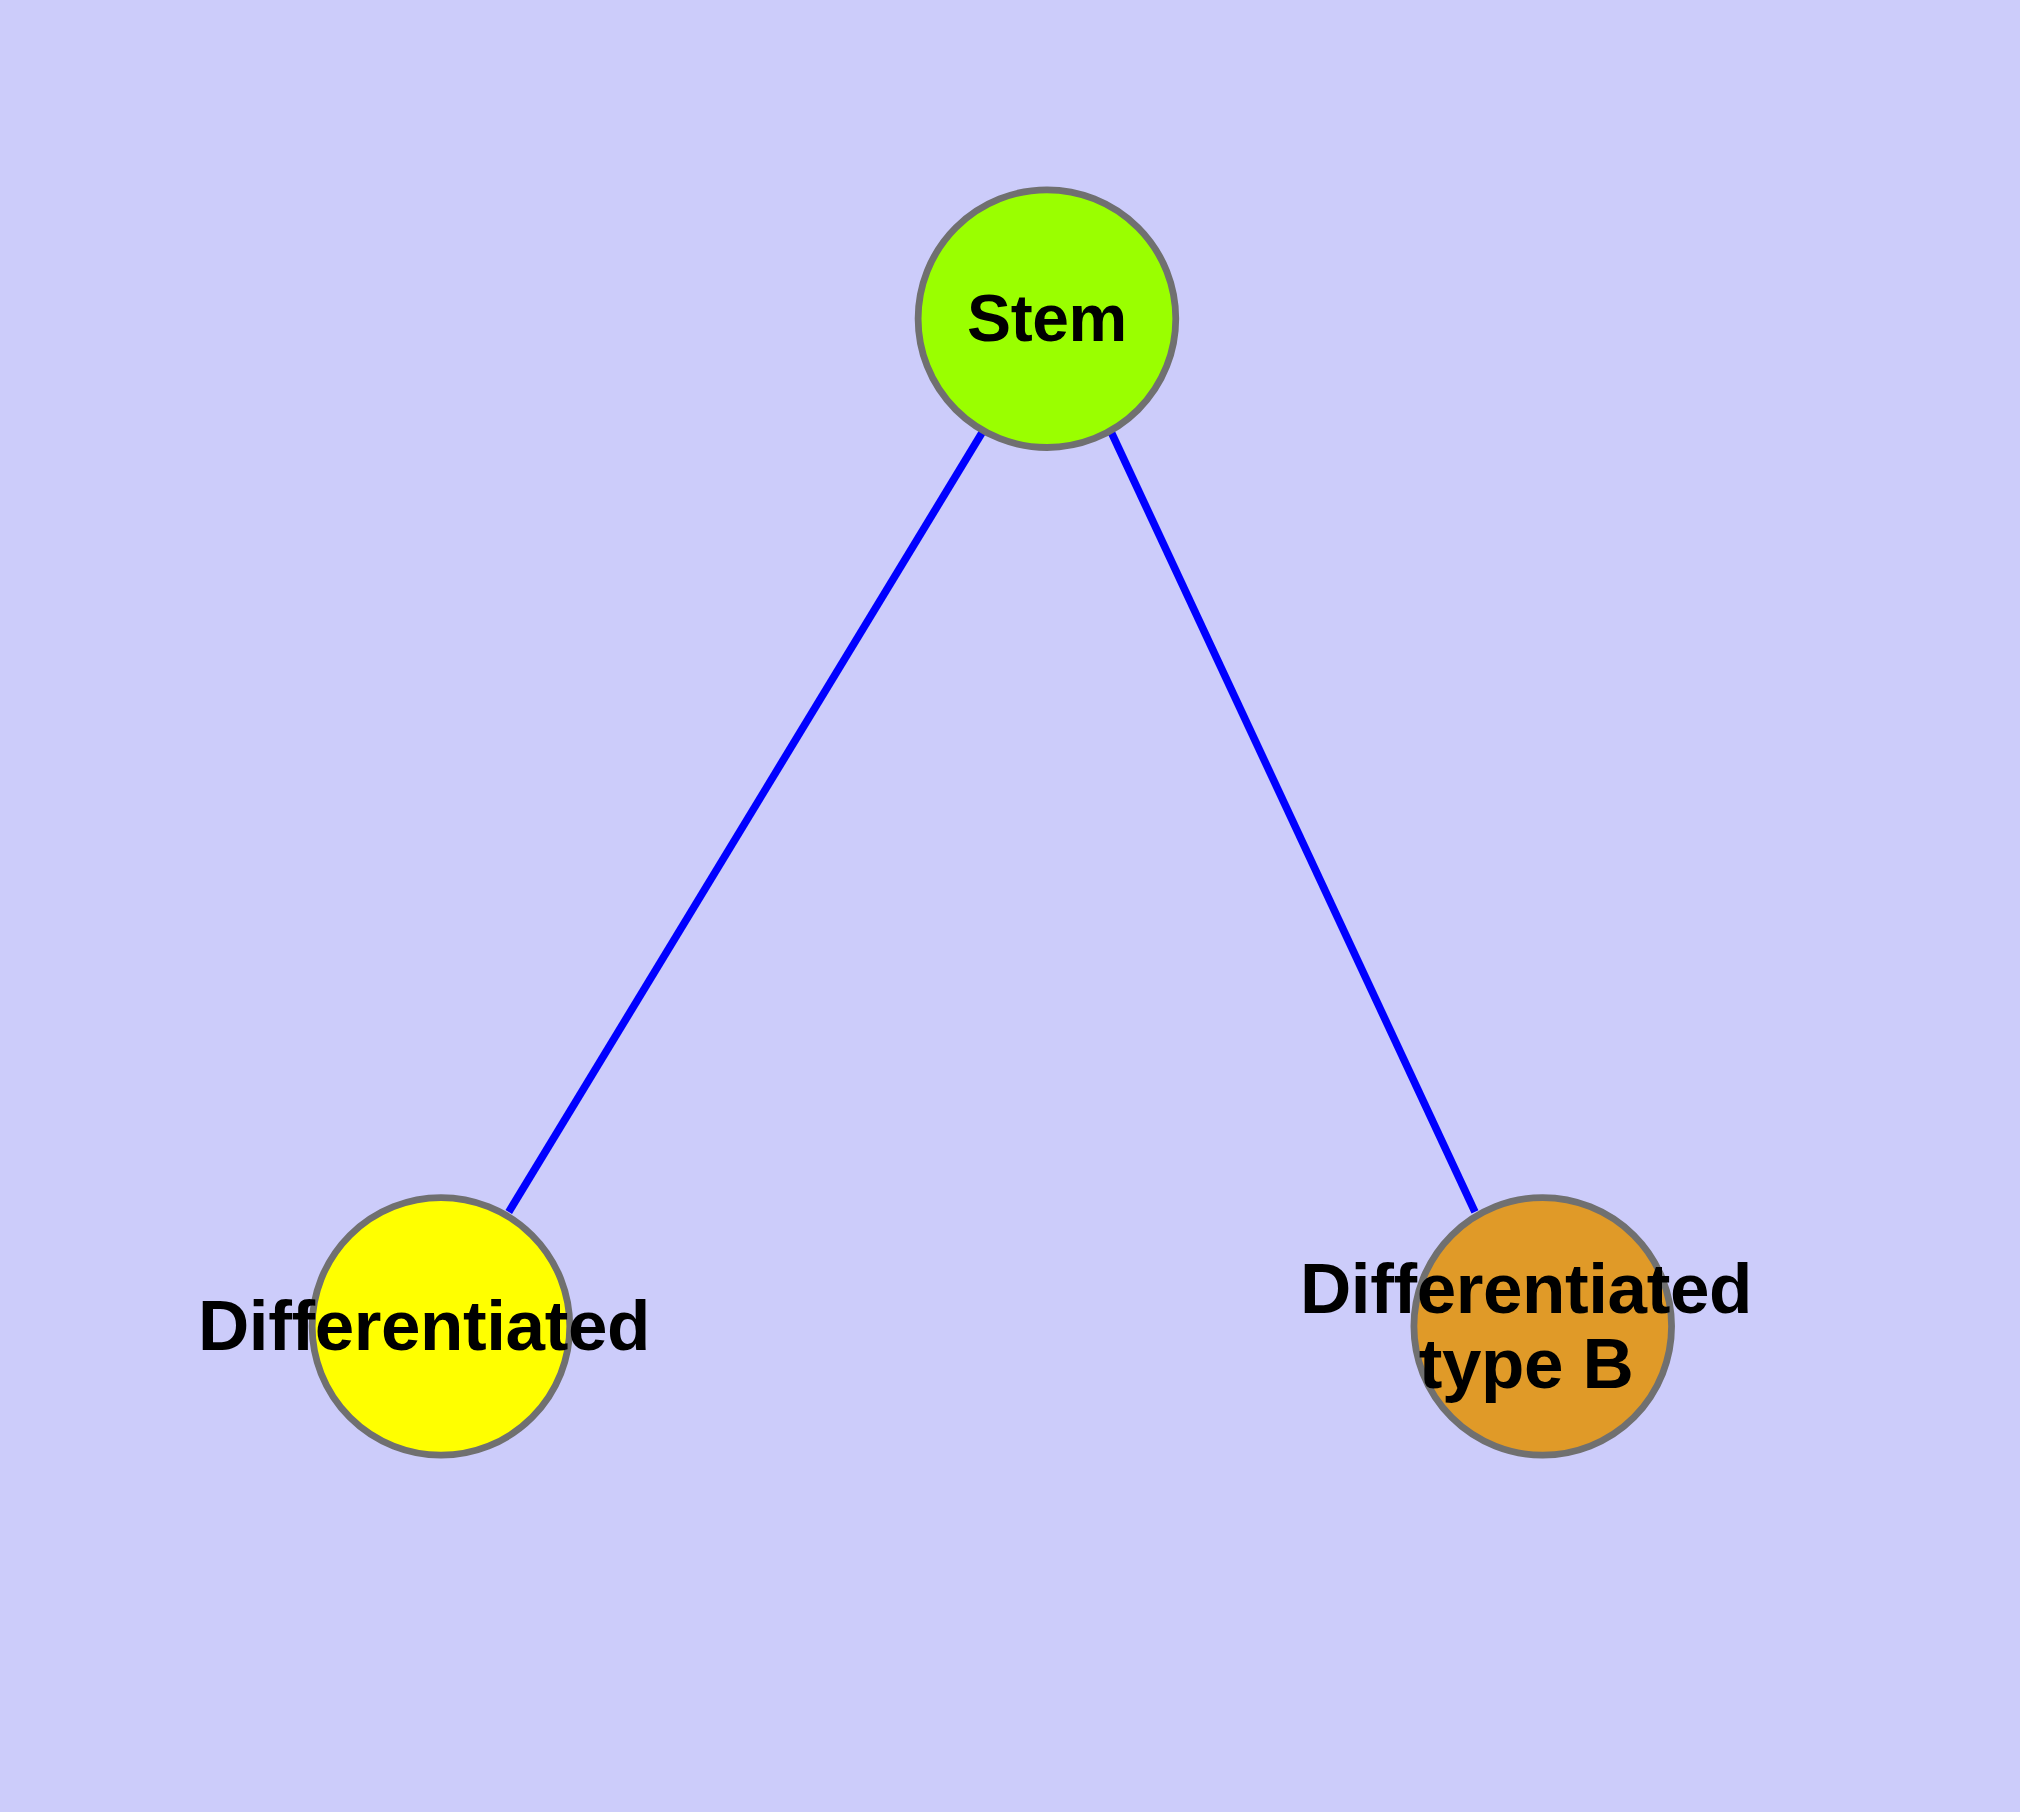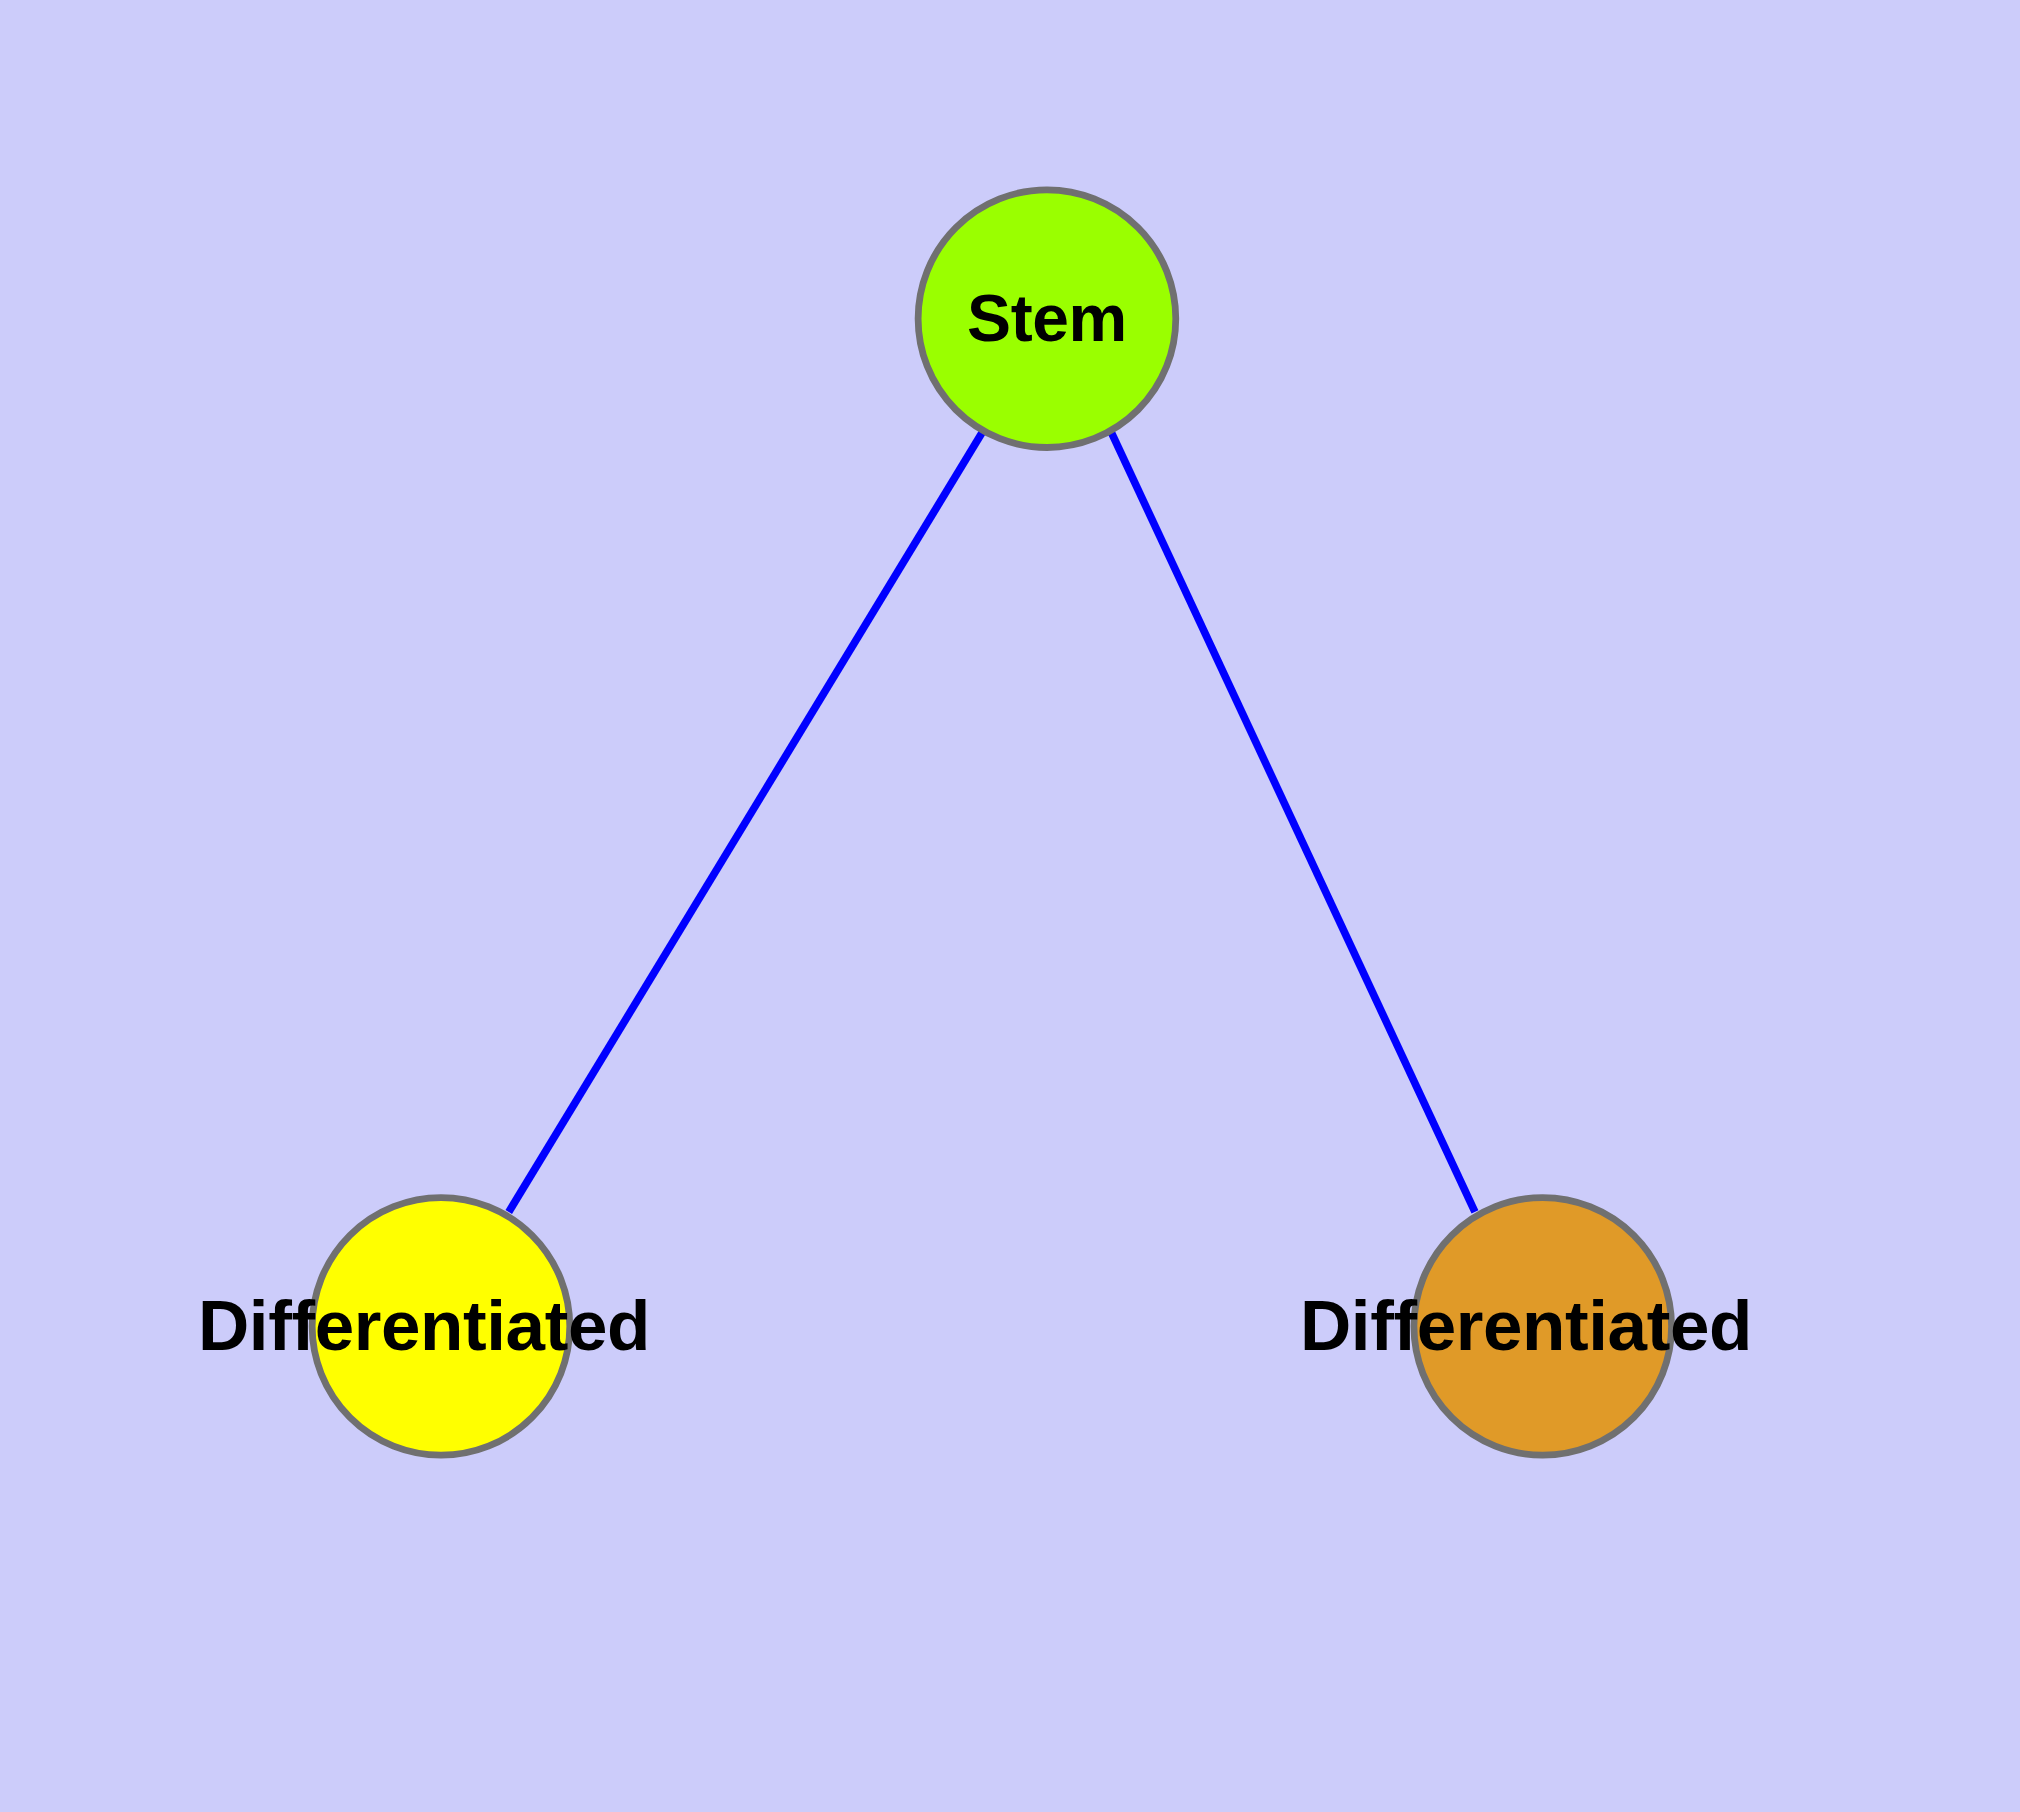--- a/index.html
+++ b/index.html
@@ -65,16 +65,16 @@
       <circle cx="1235" cy="376" r="152" fill="#9aff00" stroke="#707070" stroke-width="8"></circle>
       <circle cx="520" cy="1565" r="152" fill="#ffff00" stroke="#707070" stroke-width="8"></circle>
       <circle cx="1820" cy="1565" r="152" fill="#e09a28" stroke="#707070" stroke-width="8"></circle>
     </g>
   </svg>
 
   <div class="node-label" id="label-stem" style="left: 1047px; top: 319px;">Stem</div>
 
   <div class="node-label" id="label-diffA" style="left: 424px; top: 1326px;"><span>Differentiated</span><br></div>
 
-  <div class="node-label" id="label-diffB" style="left: 1526px; top: 1326px;"><span>Differentiated</span><br></div>
+  <div class="node-label" id="label-diffB" style="left: 1526px; top: 1326px;"><span>Differentiated</span><br><span>type B</span></div>
 
 </div>
 
 
 </body></html>

